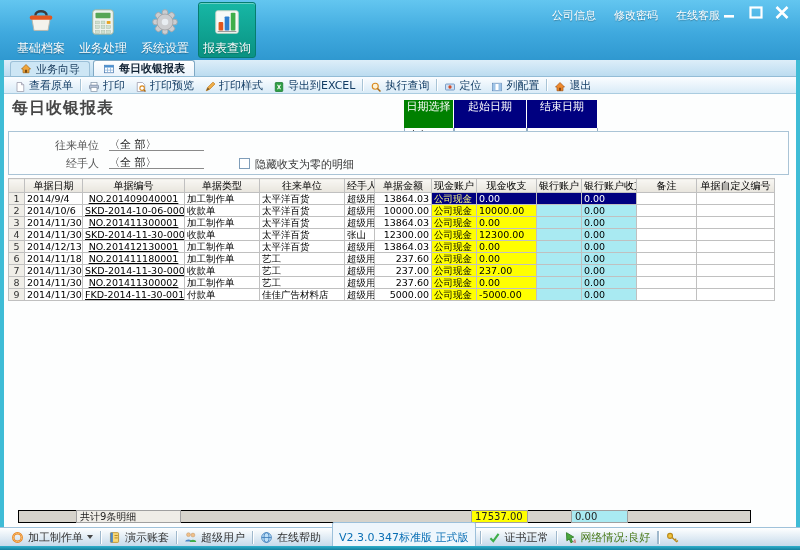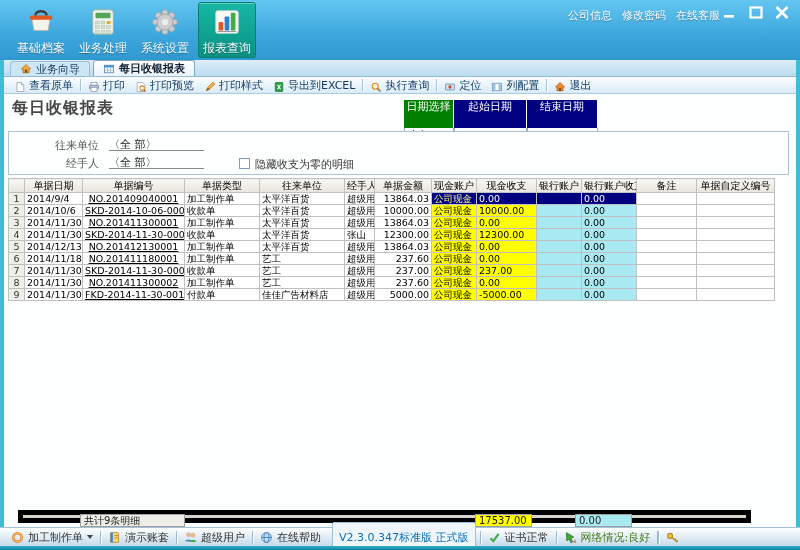--- a/index.html
+++ b/index.html
@@ -24,21 +24,21 @@
     padding-top:4px; cursor:pointer; border:1px solid transparent; border-radius:3px; margin-right:4px;
   }
   .nav-item.active {
     background:linear-gradient(180deg,#17b7a5,#0a9282);
     border:1px solid #067d6f;
     box-shadow:inset 0 1px 0 rgba(255,255,255,.35);
   }
   .nav-item .nicn { width:30px; height:30px; }
   .nav-label { color:#fff; font-size:12px; margin-top:3px; text-shadow:0 1px 1px rgba(0,0,0,.35); white-space:nowrap; }
 
-  .toplinks { position:absolute; right:80px; top:8px; display:flex; gap:10px; }
+  .toplinks { position:absolute; right:80px; top:8px; display:flex; gap:18px; }
   .toplink { color:#fff; font-size:11px; text-shadow:0 1px 1px rgba(0,0,0,.3); cursor:pointer; white-space:nowrap; }
   .winbtns { position:absolute; right:10px; top:6px; display:flex; gap:10px; }
   .winbtn { width:16px; height:13px; cursor:pointer; }
 
   .searchrow { position:absolute; right:0; top:34px; display:flex; align-items:center; }
   .img-input {
     width:122px; height:17px; border:1px solid #7f9db9; background:#fff;
     font-size:11px; padding:0 3px; margin-right:3px;
   }
   .img-btn {
@@ -110,21 +110,21 @@
   td.c-gutter { background:#f0eee8; text-align:center; color:#333; }
   td.c-link span { text-decoration:underline; }
   td.c-link { text-align:center; }
   td.c-num { text-align:right; }
   td.c-yellow { background:#ffff00; }
   td.c-cyan { background:#a9eaf2; }
   td.sel { background:#000080 !important; color:#fff; }
   td.sel-acc { color:#ffff7d; }
 
   
-  .summary { position:absolute; left:14px; top:416px; width:733px; height:13px; background:#d6d3cb; border:5px solid #000000; }
+  .summary { position:absolute; left:14px; top:416px; width:733px; height:13px; background:#d6d3cb; border:1px solid #000000; }
   .s-cell { position:absolute; top:-1px; height:13px; line-height:12px; font-size:10px; border:1px solid #a0a0a0; padding:0 3px; overflow:hidden; white-space:nowrap;}
   .s-count { left:57px; width:105px; background:#efede7; }
   .s-yellow { left:452px; width:57px; background:#ffff00; }
   .s-cyan { left:552px; width:57px; background:#a9eaf2; }
 
   
   .statusbar {
     position:absolute; left:0; top:527px; width:800px; height:19px;
     background:linear-gradient(180deg,#feffff,#c6daeb);
     border-top:1px solid #9fc2da; display:flex; align-items:center; padding:0 4px;

